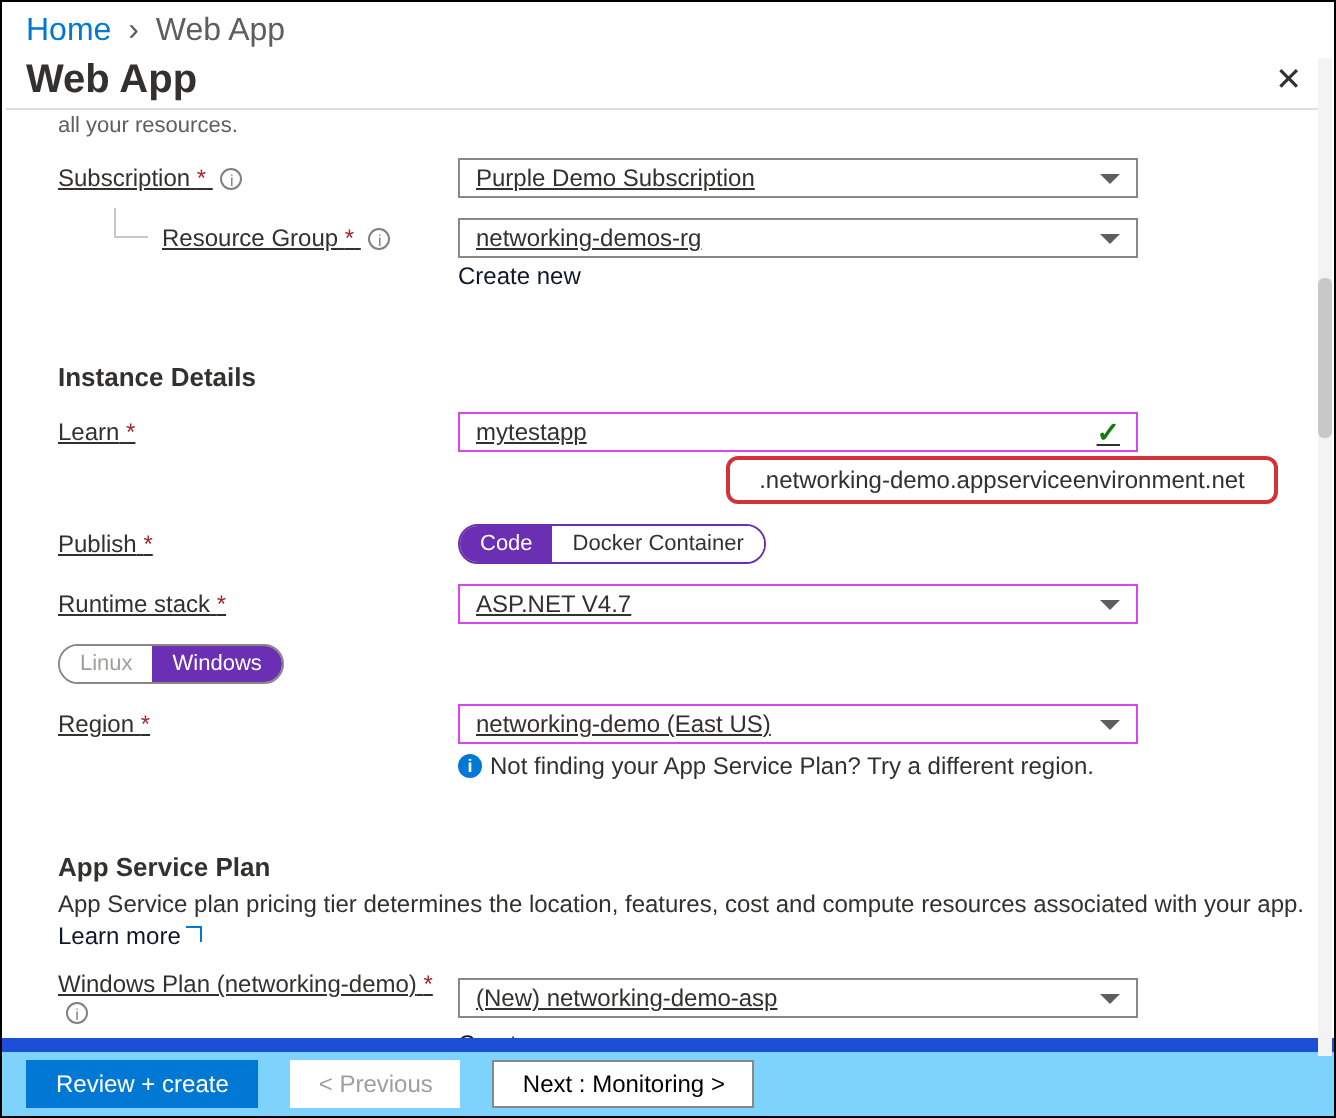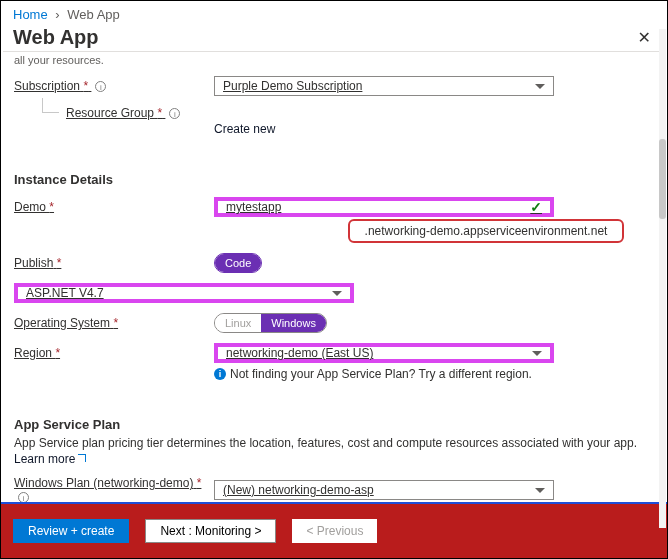--- a/index.html
+++ b/index.html
@@ -25,21 +25,21 @@
   }
   .scrollbar .thumb {
     position: absolute;
     top: 110px; left: 0; right: 0;
     height: 80px;
     background: #c8c8c8;
     border-radius: 3px;
   }
   .breadcrumb {
     padding: 6px 12px 4px 12px;
-    font-size: 13px;
+    font-size: 16px;
   }
   .breadcrumb a { color: #0078d4; text-decoration: none; }
   .breadcrumb .sep { color: #605e5c; margin: 0 4px; }
   .breadcrumb .cur { color: #605e5c; }
   .title-row {
     display: flex;
     align-items: center;
     justify-content: space-between;
     padding: 0 12px 2px 12px;
   }
@@ -56,21 +56,21 @@
     padding: 2px 4px;
   }
   hr.thin {
     border: none;
     border-top: 1px solid #e1dfdd;
     margin: 0 2px;
   }
   .body {
     flex: 1 1 auto;
     overflow: hidden;
-    padding: 0 12px 0 13px;
+    padding: 0 12px 0 28px;
     position: relative;
   }
   .clipped {
     color: #605e5c;
     font-size: 11px;
     margin-top: 2px;
   }
   .row {
     display: flex;
     align-items: center;
@@ -112,21 +112,21 @@
     border: 1px solid #8a8886;
     background: #fff;
     display: flex;
     align-items: center;
     justify-content: space-between;
     padding: 0 8px;
     font-size: 12px;
     color: #323130;
     cursor: pointer;
   }
-  .dropdown.purple, .text-input.purple { border: 4px solid #d946ef; }
+  .dropdown.purple, .text-input.purple { border: 1px solid #d946ef; }
   .chev {
     width: 0; height: 0;
     border-left: 5px solid transparent;
     border-right: 5px solid transparent;
     border-top: 5px solid #605e5c;
   }
   .check {
     color: #107c10;
     font-weight: bold;
     font-size: 14px;
@@ -191,26 +191,26 @@
     text-align: center;
     font-weight: bold;
     font-style: normal;
   }
   .desc {
     font-size: 12px;
     color: #323130;
     margin-top: 4px;
   }
   .footer {
-    border-top: 2px solid #1d4ed8;
-    padding: 15px 12px;
+    border-top: 7px solid #1d4ed8;
+    padding: 4px 12px;
     display: flex;
     gap: 16px;
     align-items: center;
-    background: #b91c1c;
+    background: #7dd3fc;
   }
   .btn {
     height: 24px;
     padding: 0 14px;
     font-size: 12px;
     border: 1px solid #8a8886;
     background: #fff;
     cursor: pointer;
     display: inline-flex;
     align-items: center;
@@ -272,68 +272,75 @@
         </div>
       </div>
     </div>
 
     
     <div class="row">
       <div class="label indent">
         <span>Resource Group</span> <span class="req">*</span>
         <i class="info-icon">i</i>
       </div>
+      <div class="control">
+        <div class="dropdown">
+          <span>networking-demos-rg</span>
+          <span class="chev"></span>
+        </div>
+      </div>
     </div>
     <div class="sub-link-row">
       <span class="link">Create new</span>
     </div>
 
     
     <div class="section-h">Instance Details</div>
 
     <div class="row">
       <div class="label">
-        <span>Demo</span> <span class="req">*</span>
+        <span>Learn</span> <span class="req">*</span>
       </div>
       <div class="control">
         <div class="text-input purple">
           <span>mytestapp</span>
           <span class="check">✓</span>
         </div>
       </div>
     </div>
     <div class="suffix-box">.networking-demo.appserviceenvironment.net</div>
 
     
     <div class="row">
       <div class="label">
         <span>Publish</span> <span class="req">*</span>
       </div>
       <div class="control">
         <div class="pill-group purple">
           <div class="pill active">Code</div>
-        </div>
-      </div>
-    </div>
-
-    
-    <div class="row">
+          <div class="pill">Docker Container</div>
+        </div>
+      </div>
+    </div>
+
+    
+    <div class="row">
+      <div class="label">
+        <span>Runtime stack</span> <span class="req">*</span>
+      </div>
       <div class="control">
         <div class="dropdown purple">
           <span>ASP.NET V4.7</span>
           <span class="chev"></span>
         </div>
       </div>
     </div>
 
     
     <div class="row">
-      <div class="label">
-        <span>Operating System</span> <span class="req">*</span>
-      </div>
       <div class="control">
         <div class="pill-group">
           <div class="pill disabled">Linux</div>
           <div class="pill active">Windows</div>
         </div>
       </div>
     </div>
 
     
     <div class="row">
@@ -377,16 +384,16 @@
     </div>
 
     
     
     
 
   </div>
 
   <div class="footer">
     <button class="btn primary">Review + create</button>
+    <button class="btn ghost">&lt; Previous</button>
     <button class="btn">Next : Monitoring &gt;</button>
-    <button class="btn ghost">&lt; Previous</button>
   </div>
 </div>
 
 </body></html>

